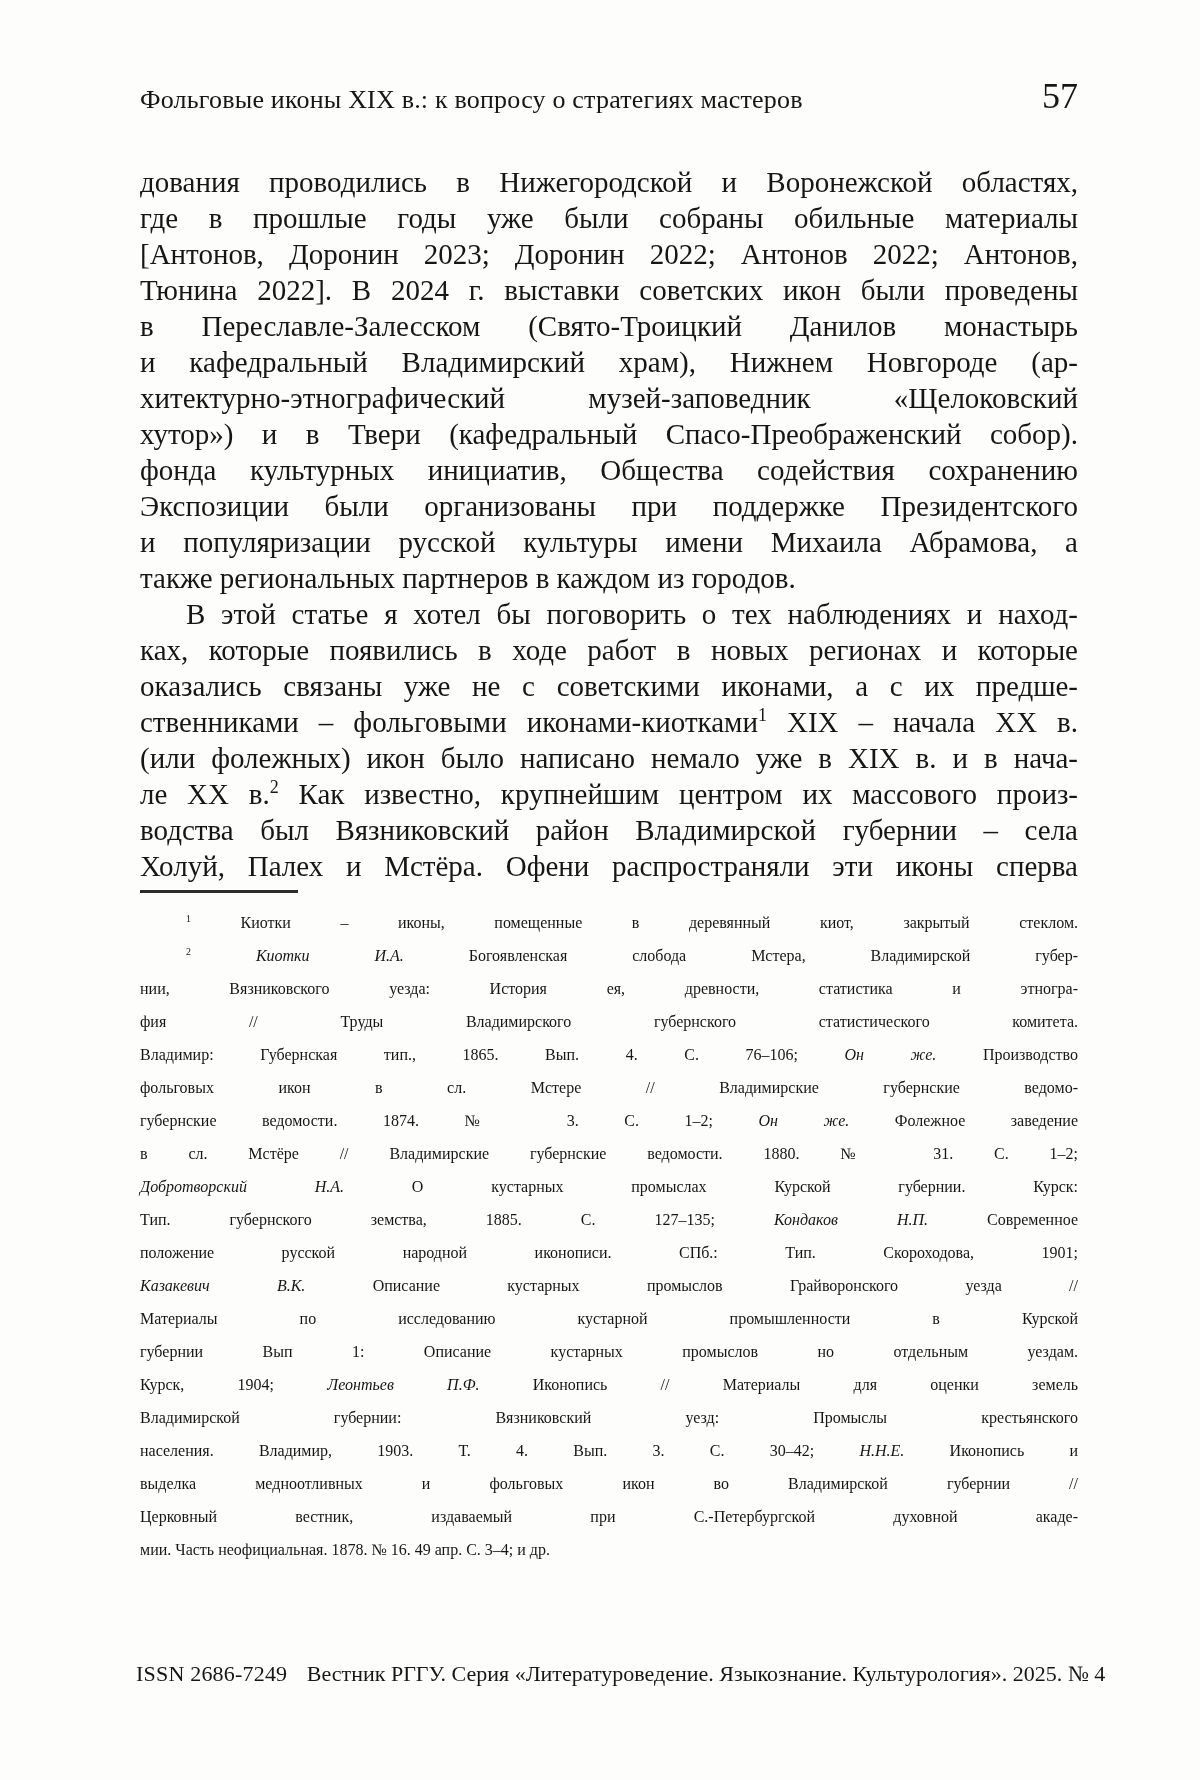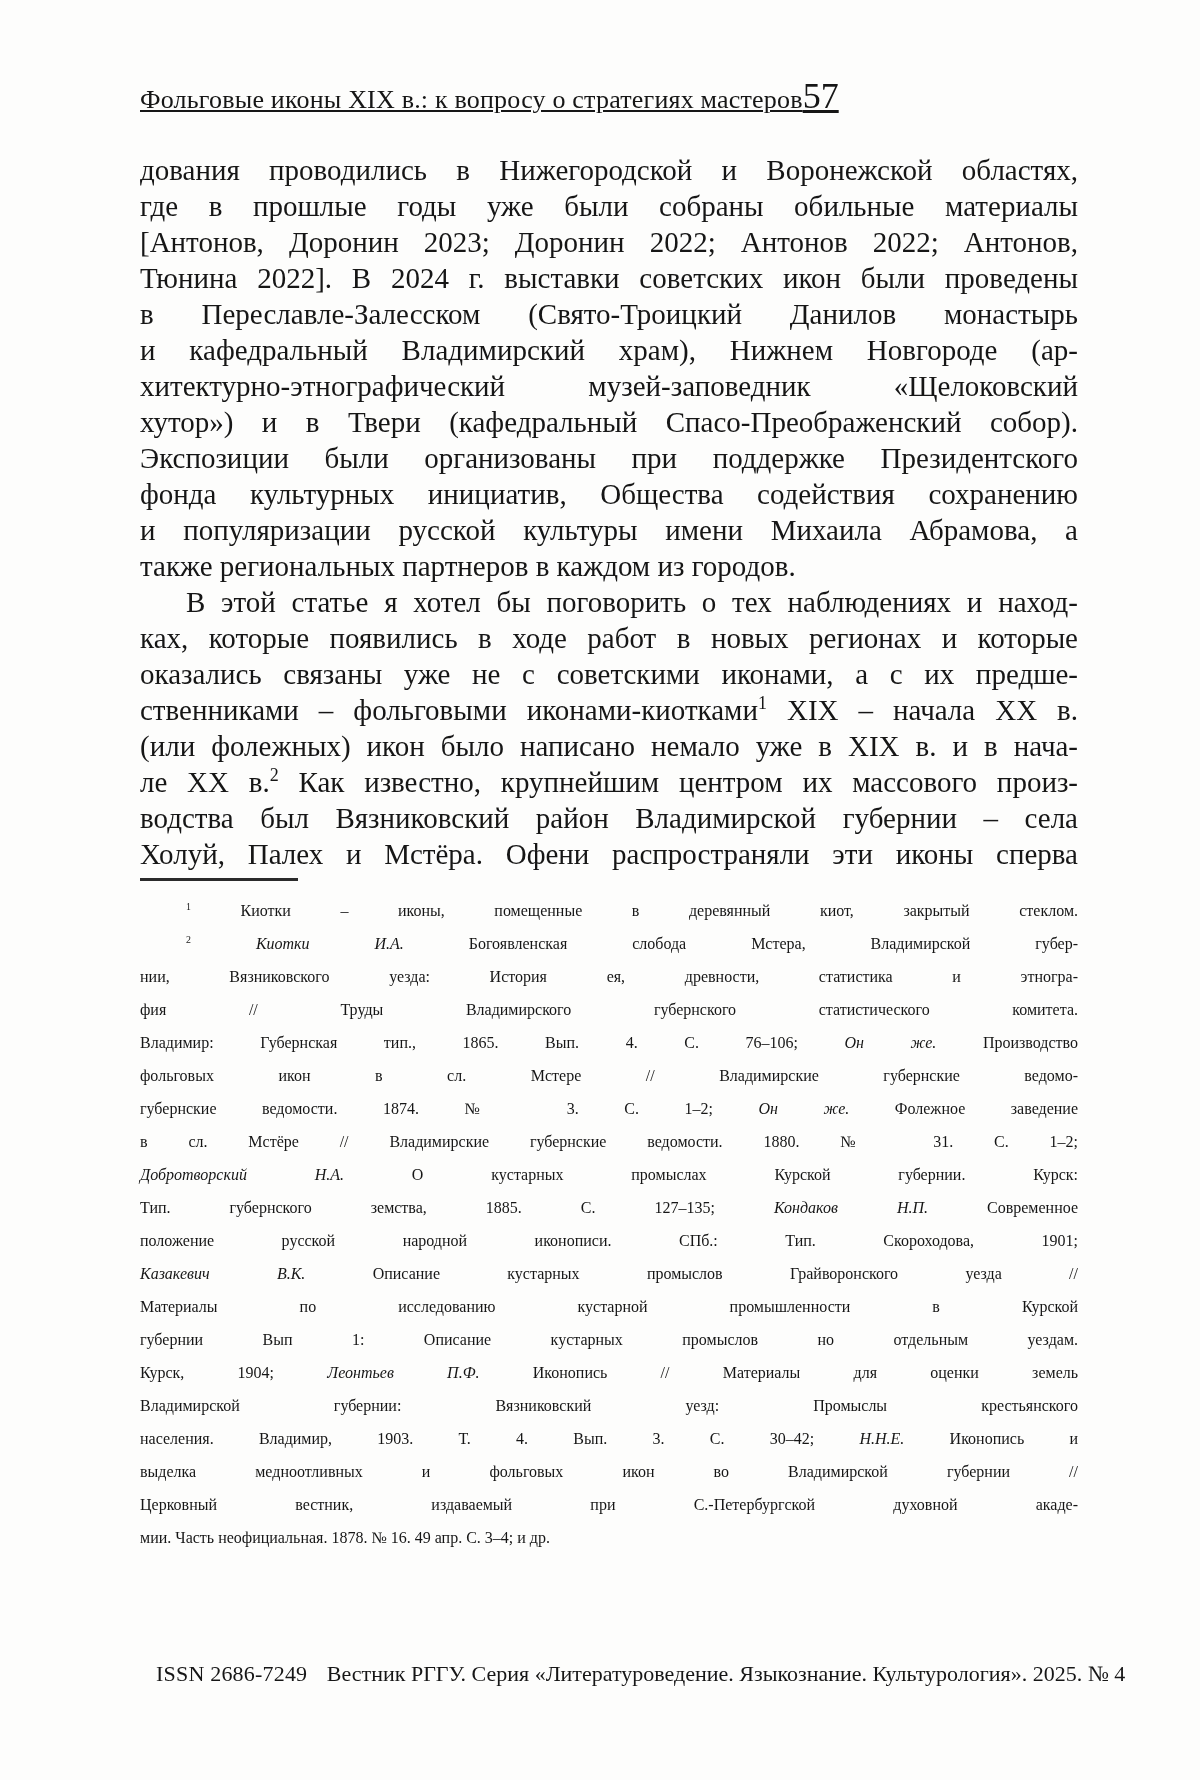--- a/index.html
+++ b/index.html
@@ -11,35 +11,34 @@
     margin: 0 auto;
     background: #fdfdfc;
     color: #161616;
     font-family: "Liberation Serif", "DejaVu Serif", serif;
     box-sizing: border-box;
     padding: 80px 122px 0 140px;
     overflow: hidden;
   }
   .running-header {
     display: flex;
-    justify-content: flex-start;
+    justify-content: space-between;
     align-items: baseline;
-    text-decoration: underline;
   }
   .running-title {
     font-size: 26px;
     line-height: 32px;
     letter-spacing: 0.2px;
   }
   .page-number {
     font-size: 36px;
     line-height: 32px;
   }
   .body-text {
-    margin-top: 36px;
+    margin-top: 48px;
     font-size: 29px;
   }
   .body-text .line { line-height: 36px; }
   .footnotes {
     margin-top: 13px;
     font-size: 16px;
   }
   .footnotes .line { line-height: 33px; }
   .line {
     text-align: justify;
@@ -55,21 +54,21 @@
     vertical-align: super;
   }
   .footnote-rule {
     margin-top: 6px;
     width: 158px;
     height: 3px;
     background: #2b2b2b;
   }
   .page-footer {
     position: absolute;
-    left: 156px;
+    left: 136px;
     right: 118px;
     top: 1660px;
     font-size: 22px;
     line-height: 28px;
     white-space: nowrap;
   }
   .footer-issn { letter-spacing: 0.2px; }
   .footer-citation { margin-left: 14px; }
 </style>
 </head>
@@ -84,22 +83,22 @@
 
   <div class="body-text" id="bodyText">
       <div class="line just">дования проводились в Нижегородской и Воронежской областях,</div>
       <div class="line just">где в прошлые годы уже были собраны обильные материалы</div>
       <div class="line just">[Антонов, Доронин 2023; Доронин 2022; Антонов 2022; Антонов,</div>
       <div class="line just">Тюнина 2022]. В 2024 г. выставки советских икон были проведены</div>
       <div class="line just">в Переславле-Залесском (Свято-Троицкий Данилов монастырь</div>
       <div class="line just">и кафедральный Владимирский храм), Нижнем Новгороде (ар-</div>
       <div class="line just">хитектурно-этнографический музей-заповедник «Щелоковский</div>
       <div class="line just">хутор») и в Твери (кафедральный Спасо-Преображенский собор).</div>
+      <div class="line just">фонда культурных инициатив, Общества содействия сохранению</div>
       <div class="line just">Экспозиции были организованы при поддержке Президентского</div>
-      <div class="line just">фонда культурных инициатив, Общества содействия сохранению</div>
       <div class="line just">и популяризации русской культуры имени Михаила Абрамова, а</div>
       <div class="line">также региональных партнеров в каждом из городов.</div>
       <div class="line just indent">В этой статье я хотел бы поговорить о тех наблюдениях и наход-</div>
       <div class="line just">ках, которые появились в ходе работ в новых регионах и которые</div>
       <div class="line just">оказались связаны уже не с советскими иконами, а с их предше-</div>
       <div class="line just">ственниками – фольговыми иконами-киотками<sup class="sup">1</sup> XIX – начала XX в.</div>
       <div class="line just">(или фолежных) икон было написано немало уже в XIX в. и в нача-</div>
       <div class="line just">ле XX в.<sup class="sup">2</sup> Как известно, крупнейшим центром их массового произ-</div>
       <div class="line just">водства был Вязниковский район Владимирской губернии – села</div>
       <div class="line just">Холуй, Палех и Мстёра. Офени распространяли эти иконы сперва</div>

